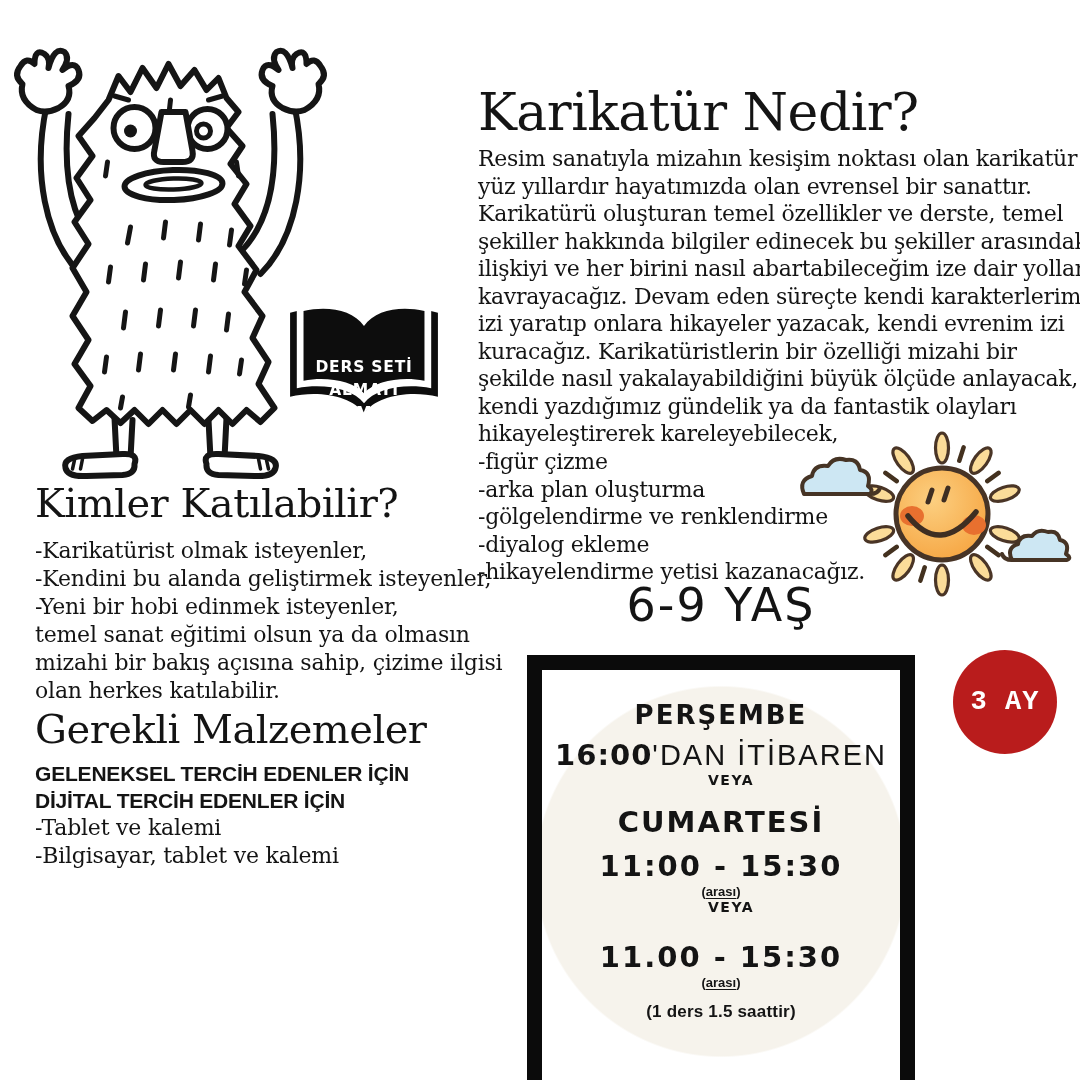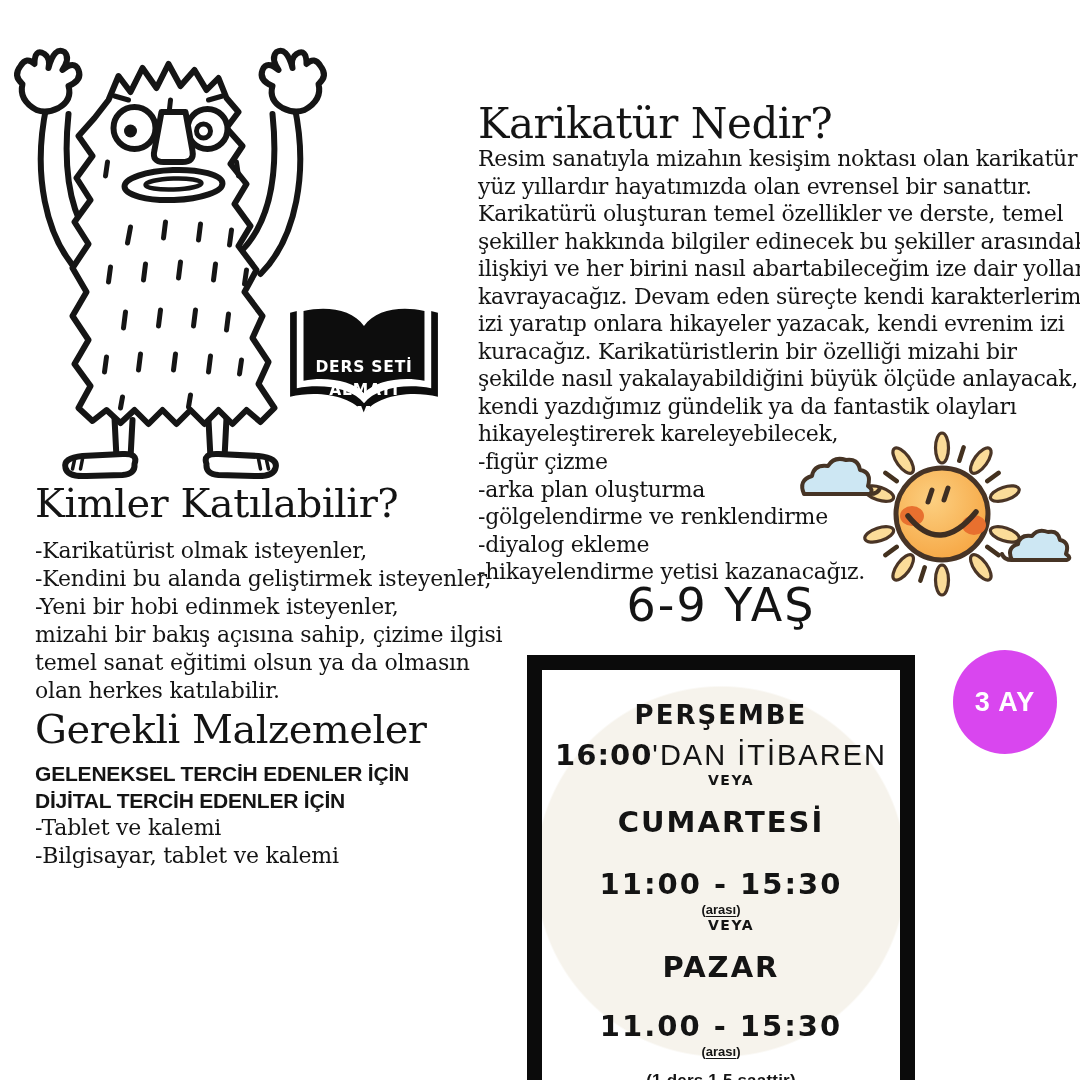--- a/index.html
+++ b/index.html
@@ -20,27 +20,27 @@
   .age-title{left:527px;top:578px;width:388px;text-align:center;
     font-family:"DejaVu Sans",sans-serif;font-weight:400;font-size:46px;letter-spacing:2px;white-space:nowrap;}
   .sched-box{left:527px;top:655px;width:388px;height:488px;border:15px solid #0b0b0b;box-sizing:border-box;
     background:radial-gradient(circle 186px at 50% 44%, #f6f3ec 0%, #f6f3ec 99%, #ffffff 100%);
     text-align:center;padding-top:30px;font-family:"DejaVu Sans",sans-serif;}
   .sd{font-weight:800;font-size:26px;letter-spacing:2px;}
   .st{font-weight:800;font-size:29px;letter-spacing:1px;margin-top:8px;}
   .st .light{font-family:"Liberation Sans",sans-serif;font-weight:300;letter-spacing:2px;}
   .veya{font-weight:800;font-size:14px;letter-spacing:1.5px;margin-top:0;padding-left:20px;}
   .sday2{font-weight:800;font-size:29px;letter-spacing:2px;margin-top:17px;}
-  .stime{font-weight:800;font-size:29px;letter-spacing:2px;margin-top:28px;}
+  .stime{font-weight:800;font-size:29px;letter-spacing:2px;margin-top:10px;}
   .arasi{font-family:"Liberation Sans",sans-serif;font-weight:700;font-size:13px;margin-top:1px;}
   .arasi .u{text-decoration:underline;text-underline-offset:2px;}
   .note{font-family:"Liberation Sans",sans-serif;font-weight:700;font-size:17px;margin-top:12px;letter-spacing:.2px;}
-  .duration{left:953px;top:650px;width:104px;height:104px;border-radius:50%;background:#d946ef;color:#fff;
+  .duration{left:953px;top:650px;width:104px;height:104px;border-radius:50%;background:#b91c1c;color:#fff;
     display:flex;align-items:center;justify-content:center;
-    font-family:Liberation Sans, sans-serif;font-weight:800;font-size:27px;letter-spacing:1px;}
+    font-family:Liberation Mono, monospace;font-weight:800;font-size:27px;letter-spacing:1px;}
 </style>
 </head>
 <body>
 
 <div class="page">
 
   <svg class="abs" style="left:8px;top:12px" width="325" height="470" viewBox="0 0 320 470">
     <g fill="#fff" stroke="#151515" stroke-width="6" stroke-linejoin="round" stroke-linecap="round">
       <g id="armL" fill="none">
         <path d="M70,262 C34,226 22,160 36,94"></path>
@@ -91,36 +91,36 @@
         <div>ALMAYI</div>
         <div>UNUTMAYIN!</div>
       </div>
   </div>
 
   <div class="abs h-serif" style="left:35px;top:480px">Kimler Katılabilir?</div>
   <div class="abs" style="left:35px;top:537px">
       <div class="body-line">-Karikatürist olmak isteyenler,</div>
       <div class="body-line">-Kendini bu alanda geliştirmek isteyenler,</div>
       <div class="body-line">-Yeni bir hobi edinmek isteyenler,</div>
+      <div class="body-line">temel sanat eğitimi olsun ya da olmasın</div>
       <div class="body-line">mizahi bir bakış açısına sahip, çizime ilgisi</div>
-      <div class="body-line">temel sanat eğitimi olsun ya da olmasın</div>
       <div class="body-line">olan herkes katılabilir.</div>
     </div>
 
   <div class="abs h-serif" style="left:35px;top:706px">Gerekli Malzemeler</div>
   <div class="abs" style="left:35px;top:760px">
     <div class="sans-label">GELENEKSEL TERCİH EDENLER İÇİN</div>
     <div class="sans-label">DİJİTAL TERCİH EDENLER İÇİN</div>
     <div>
         <div class="body-line">-Tablet ve kalemi</div>
         <div class="body-line">-Bilgisayar, tablet ve kalemi</div>
       </div>
   </div>
 
-  <div class="abs h-serif" style="left:478px;top:99px;font-size:42px">Karikatür Nedir?</div>
+  <div class="abs h-serif" style="left:478px;top:82px;font-size:52px">Karikatür Nedir?</div>
   <div class="abs" style="left:478px;top:145px">
       <div class="about-line">Resim sanatıyla mizahın kesişim noktası olan karikatür</div>
       <div class="about-line">yüz yıllardır hayatımızda olan evrensel bir sanattır.</div>
       <div class="about-line">Karikatürü oluşturan temel özellikler ve derste, temel</div>
       <div class="about-line">şekiller hakkında bilgiler edinecek bu şekiller arasındaki</div>
       <div class="about-line">ilişkiyi ve her birini nasıl abartabileceğim ize dair yolları</div>
       <div class="about-line">kavrayacağız. Devam eden süreçte kendi karakterlerim</div>
       <div class="about-line">izi yaratıp onlara hikayeler yazacak, kendi evrenim izi</div>
       <div class="about-line">kuracağız. Karikatüristlerin bir özelliği mizahi bir</div>
       <div class="about-line">şekilde nasıl yakalayabildiğini büyük ölçüde anlayacak,</div>
@@ -176,21 +176,20 @@
     <div class="st">
       <span>16:00</span><span class="light">'DAN İTİBAREN</span>
     </div>
     <div class="veya">VEYA</div>
     <div class="sday2">CUMARTESİ</div>
     <div class="stime">11:00 - 15:30</div>
     <div class="arasi">
       <span>(</span><span class="u">arası</span><span>)</span>
     </div>
     <div class="veya">VEYA</div>
-    <div class="sday2">PAZAR</div>
     <div class="stime" style="margin-top:25px">11.00 - 15:30</div>
     <div class="arasi">
       <span>(</span><span class="u">arası</span><span>)</span>
     </div>
     <div class="note">(1 ders 1.5 saattir)</div>
   </div>
 
   <div class="abs duration">3 AY</div>
 
 </div>

